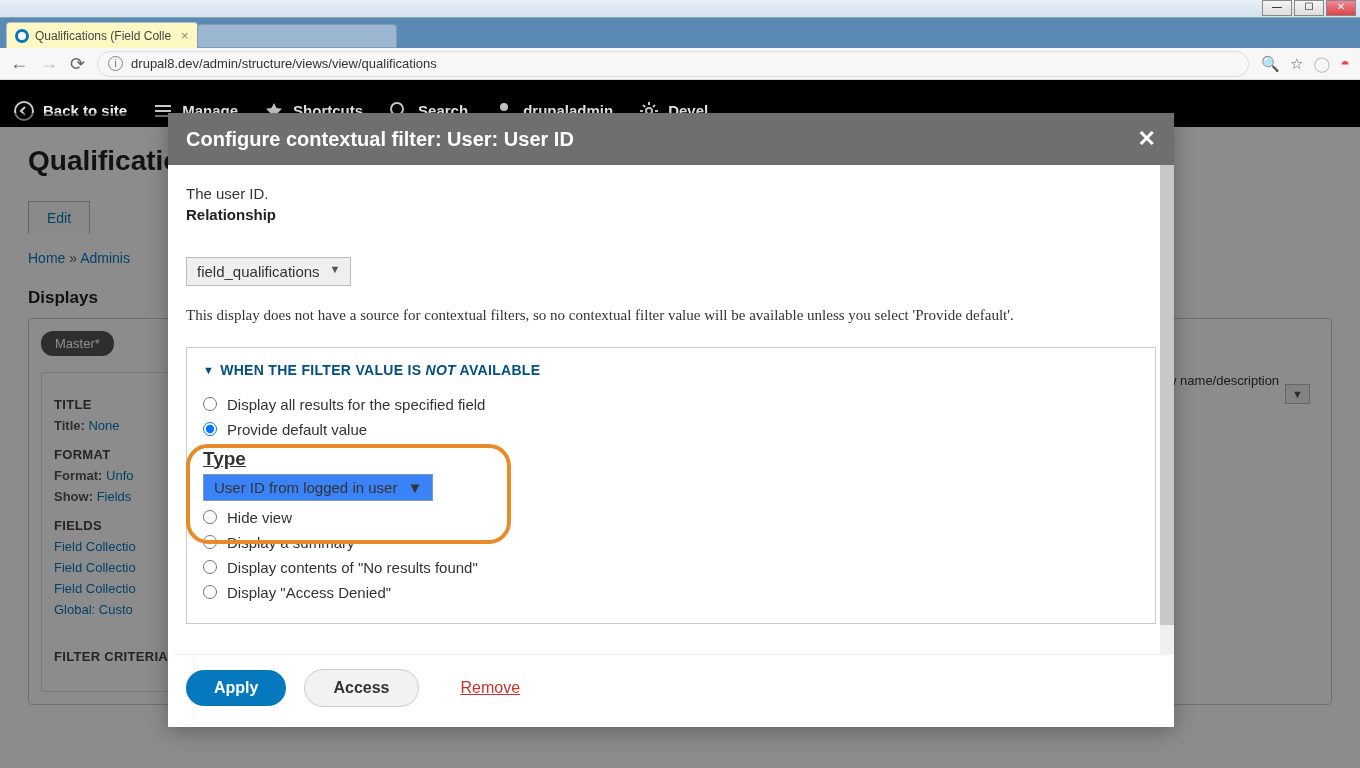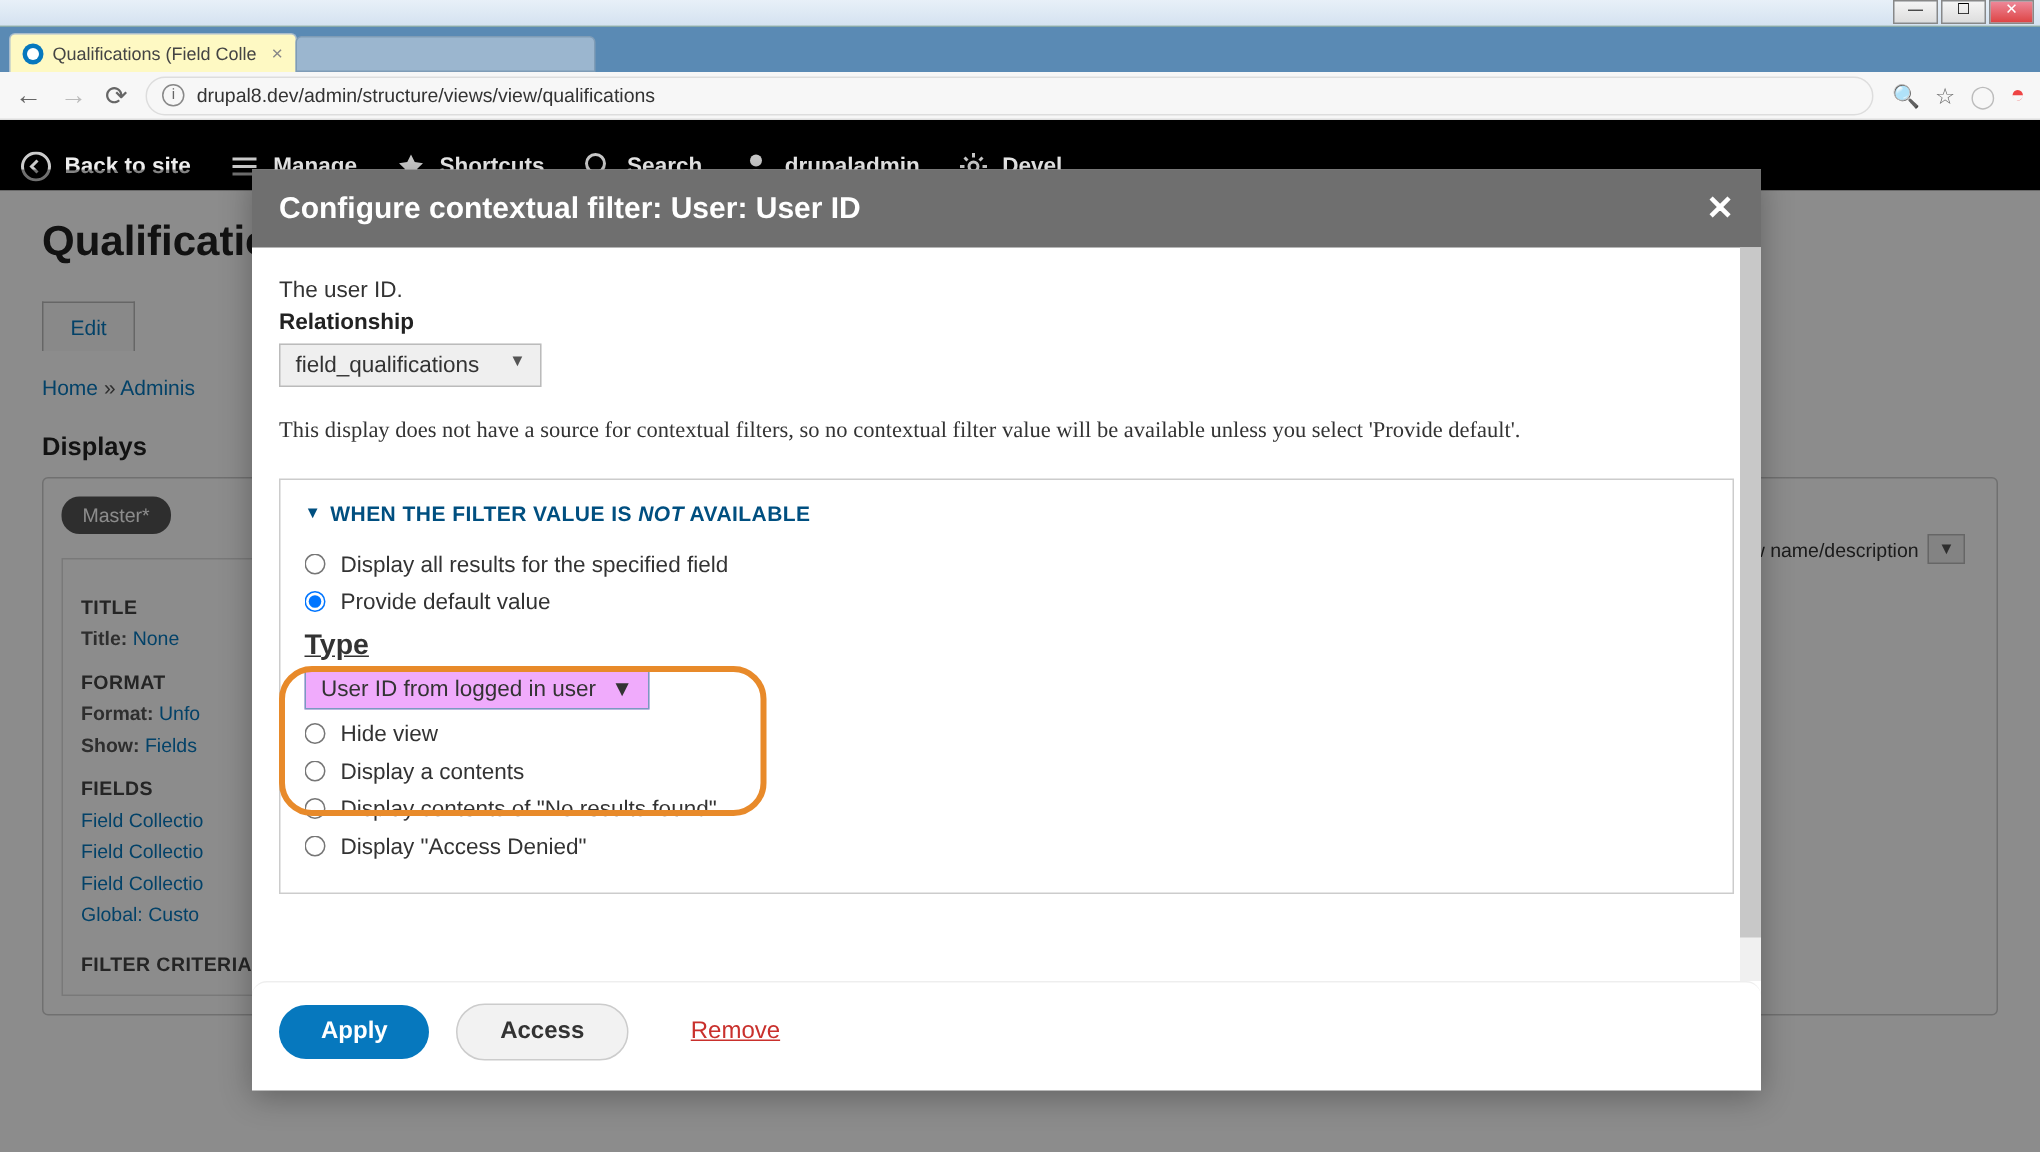--- a/index.html
+++ b/index.html
@@ -53,33 +53,33 @@
 
 
 .modal { position:absolute; left:168px; top:113px; width:1006px; height:614px; background:#fff; display:flex; flex-direction:column; box-shadow:0 4px 20px rgba(0,0,0,0.3);}
 .modal-title { background:#6f6f6f; color:#fff; height:52px; display:flex; align-items:center; padding:0 18px; font-size:20px; font-weight:bold; justify-content:space-between;}
 .modal-close { font-size:22px; font-weight:bold; cursor:pointer;}
 .modal-body { flex:1; overflow:auto; padding:20px 18px 8px 18px; font-size:15px; color:#333; position:relative;}
 .modal-scrollbar { position:absolute; right:0; top:0; bottom:0; width:14px; background:#f0f0f0; }
 .modal-scroll-thumb { position:absolute; right:0; top:0; width:14px; height:460px; background:#c8c8c8;}
 .modal-body .desc { font-size:15px; color:#333; margin-bottom:4px;}
 .field-label { font-weight:bold; font-size:15px; color:#222; margin-bottom:6px;}
-.select-box { display:inline-flex; border:1px solid #bbb; background:#efefef; padding:5px 10px; font-size:15px; color:#333; gap:20px;}
+.select-box { display:inline-flex; border:1px solid #bbb; background:#efefef; padding:5px 10px; font-size:15px; color:#333; gap:10px;margin-top:28px;}
 .select-box .arr { color:#555; font-size:11px;}
 .helper { font-size:15px; color:#333; margin-top:18px; line-height:1.5; font-family: "Georgia", serif;}
 .fieldset { border:1px solid #ccc; margin-top:20px; padding:14px 16px 18px 16px;}
 .fs-legend { color:#004f80; font-weight:bold; font-size:14px; letter-spacing:0.3px; display:flex; align-items:center; gap:6px;}
 .fs-legend .tri { color:#004f80; font-size:11px;}
 .fs-legend em { font-style:italic; font-weight:bold;margin-top:12px;}
 .radios { margin-top:14px; }
 .radio-row { display:flex; align-items:center; gap:10px; padding:4px 0; font-size:15px; color:#333;}
 .radio-row input { width:14px; height:14px;}
 .type-block { margin:6px 0 4px 0;}
 .type-label { font-weight:bold; font-size:19px; margin-bottom:4px;text-decoration:underline;}
-.type-select { display:inline-flex; align-items:center; border:1px solid #7a9ac0; background:#f0abfc; padding:4px 10px; font-size:15px; gap:10px;}
+.type-select { display:inline-flex; align-items:center; border:1px solid #7a9ac0; background:#3b82f6; padding:4px 10px; font-size:15px; gap:10px;}
 .highlight-ring { position:absolute; border:4px solid #e88a2a; border-radius:22px; left:186px; top:444px; width:325px; height:100px; pointer-events:none;}
 
 .modal-footer { border-top:1px solid #eee; padding:14px 18px 20px 18px; display:flex; align-items:center; gap:18px;border-radius:10px;}
 .btn { border-radius:22px; padding:9px 28px; font-size:16px; font-weight:bold; border:none; cursor:pointer;}
 .btn-primary { background:#0678be; color:#fff;}
 .btn-sec { background:#f2f2f2; color:#333; border:1px solid #ccc;}
 .remove-link { color:#c9302c; text-decoration:underline; margin-left:24px; font-size:16px;}
 </style>
 </head>
 <body>
@@ -255,21 +255,21 @@
             <span>User ID from logged in user</span>
             <span class="arr">▼</span>
           </div>
         </div>
         <label class="radio-row">
           <input type="radio" name="nf" style="">
           <span>Hide view</span>
         </label>
         <label class="radio-row">
           <input type="radio" name="nf" style="">
-          <span>Display a contents</span>
+          <span>Display a summary</span>
         </label>
         <label class="radio-row">
           <input type="radio" name="nf" style="">
           <span>Display contents of "No results found"</span>
         </label>
         <label class="radio-row">
           <input type="radio" name="nf" style="">
           <span>Display "Access Denied"</span>
         </label>
       </div>

